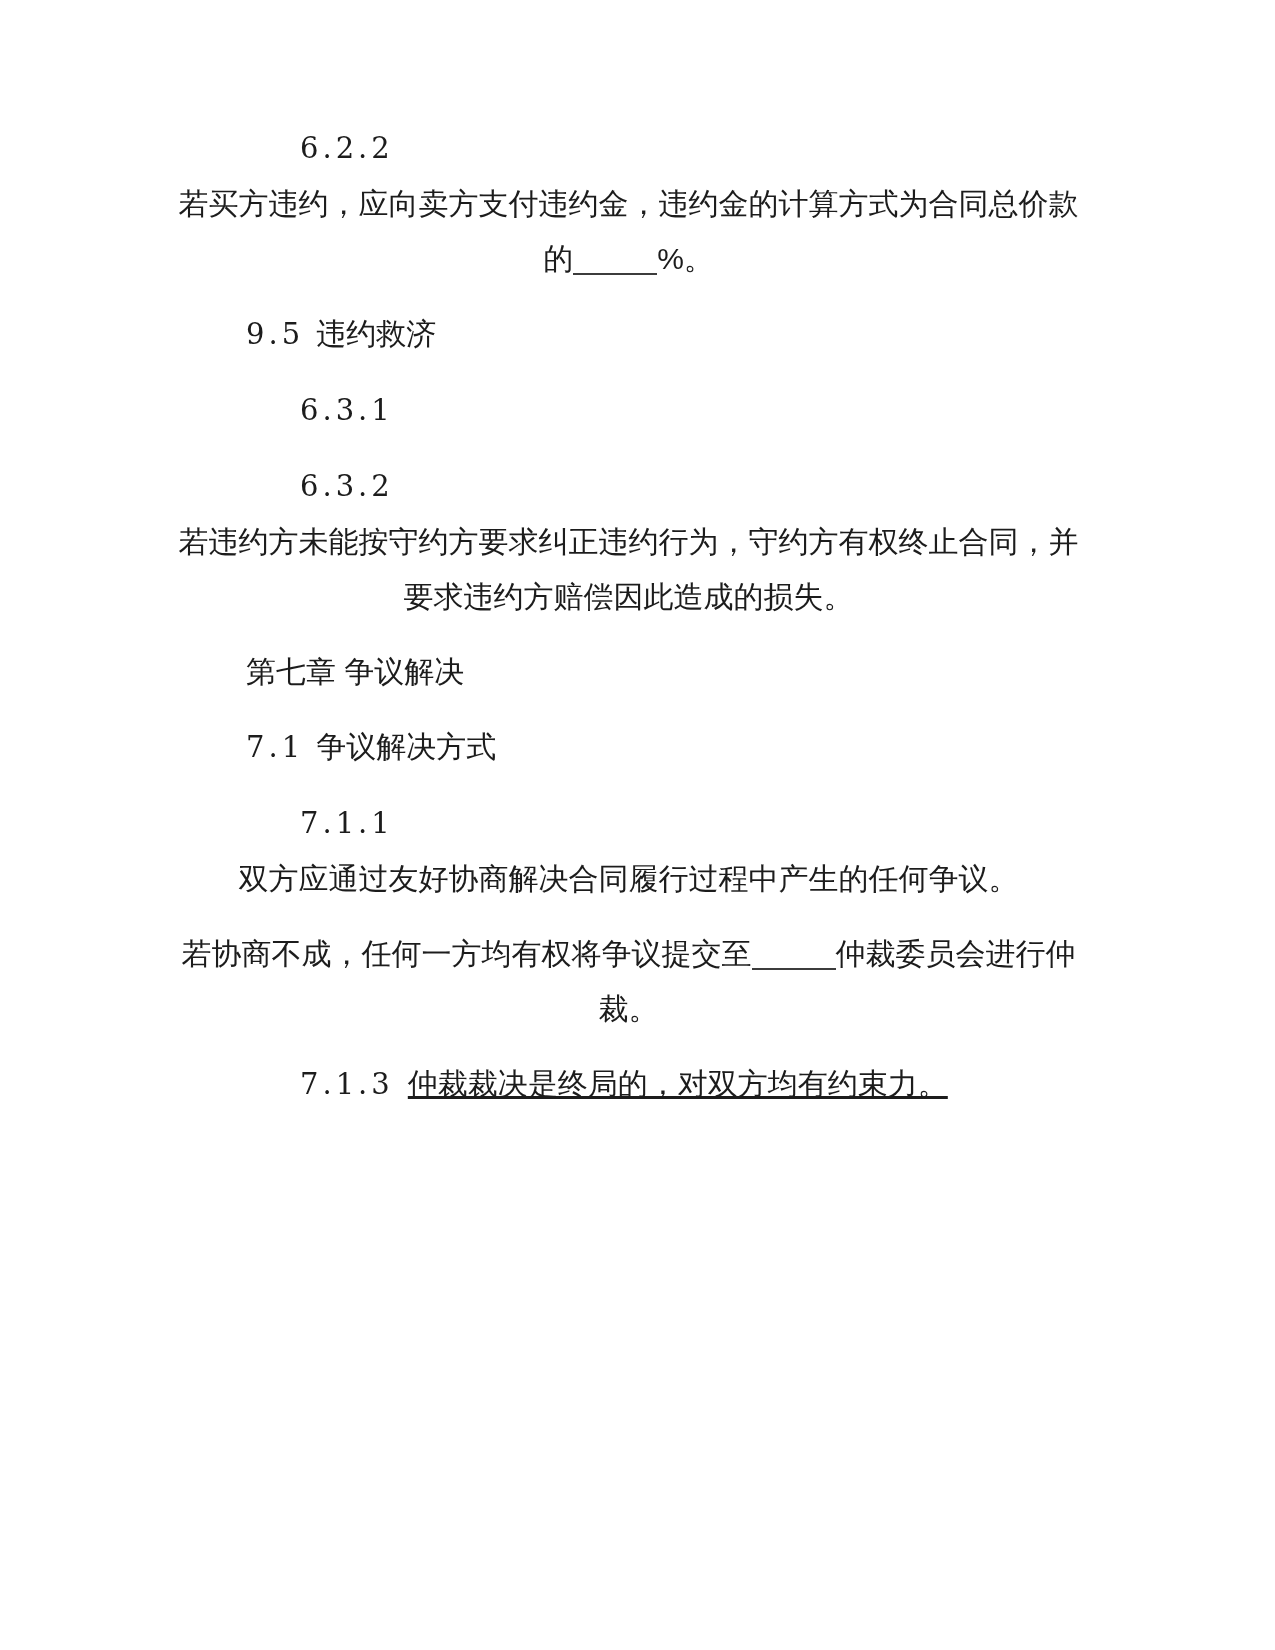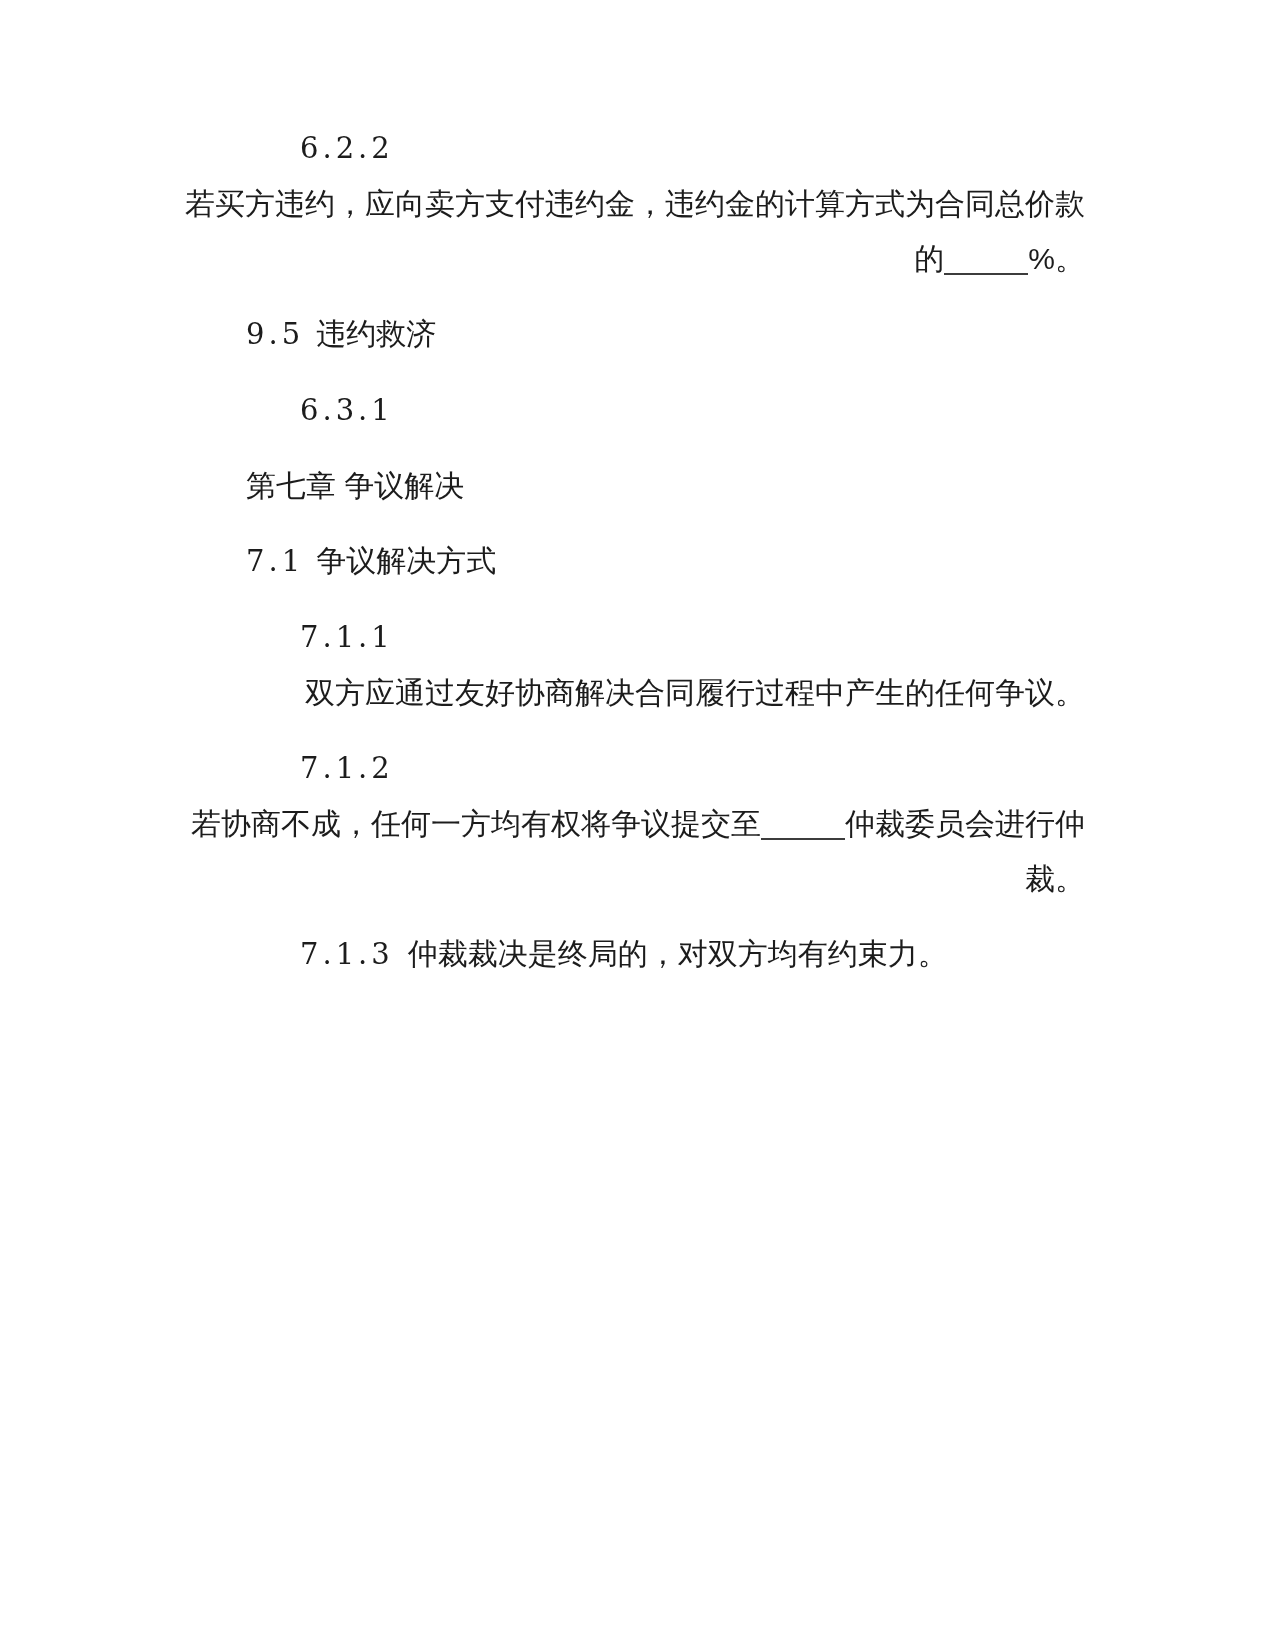--- a/index.html
+++ b/index.html
@@ -24,23 +24,23 @@
   p{margin:0;line-height:55px;}
   section p + p{margin-top:0;}
   .num-line{padding-left:128px;}
   .sn{
     font-family:"DejaVu Serif","Liberation Serif",serif;
     letter-spacing:4px;
     font-size:29px;
   }
   .heading,.chapter{padding-left:74px;}
   .heading .title{margin-left:12px;}
-  .num-line .inline-text{margin-left:14px;}
+  .num-line .inline-text{margin-left:14px;text-decoration:underline;}
   .body-para{
-    text-align:right;
+    text-align:center;
     line-break:anywhere;
     overflow-wrap:anywhere;
   }
   .blank{
     display:inline-block;
     width:84px;
     height:30px;
     border-bottom:2px solid var(--blank-line);
     vertical-align:-6px;
   }
@@ -55,31 +55,34 @@
     <p class="body-para"><span>若买方违约，应向卖方支付违约金，违约金的计算方式为合同总价款的</span><span class="blank"></span><span>%。</span></p>
   </section>
 
 
   <p class="heading"><span class="sn">9.5</span><span class="title">违约救济</span></p>
 
   <section>
     <p class="num-line"><span class="sn">6.3.1</span></p>
   </section>
 
+  <section>
+    <p class="num-line"><span class="sn">6.3.2</span></p>
+    <p class="body-para">若违约方未能按守约方要求纠正违约行为，守约方有权终止合同，并要求违约方赔偿因此造成的损失。</p>
+  </section>
 
   <p class="chapter">第七章 争议解决</p>
 
   <p class="heading"><span class="sn">7.1</span><span class="title">争议解决方式</span></p>
 
   <section>
     <p class="num-line"><span class="sn">7.1.1</span></p>
     <p class="body-para">双方应通过友好协商解决合同履行过程中产生的任何争议。</p>
   </section>
 
   <section>
-    <p class="num-line"><span class="sn">7.1.2</span></p>
     <p class="body-para"><span>若协商不成，任何一方均有权将争议提交至</span><span class="blank"></span><span>仲裁委员会进行仲裁。</span></p>
   </section>
 
   <p class="num-line"><span class="sn">7.1.3</span><span class="inline-text">仲裁裁决是终局的，对双方均有约束力。</span></p>
 
 
 </div>
 
 </body></html>

